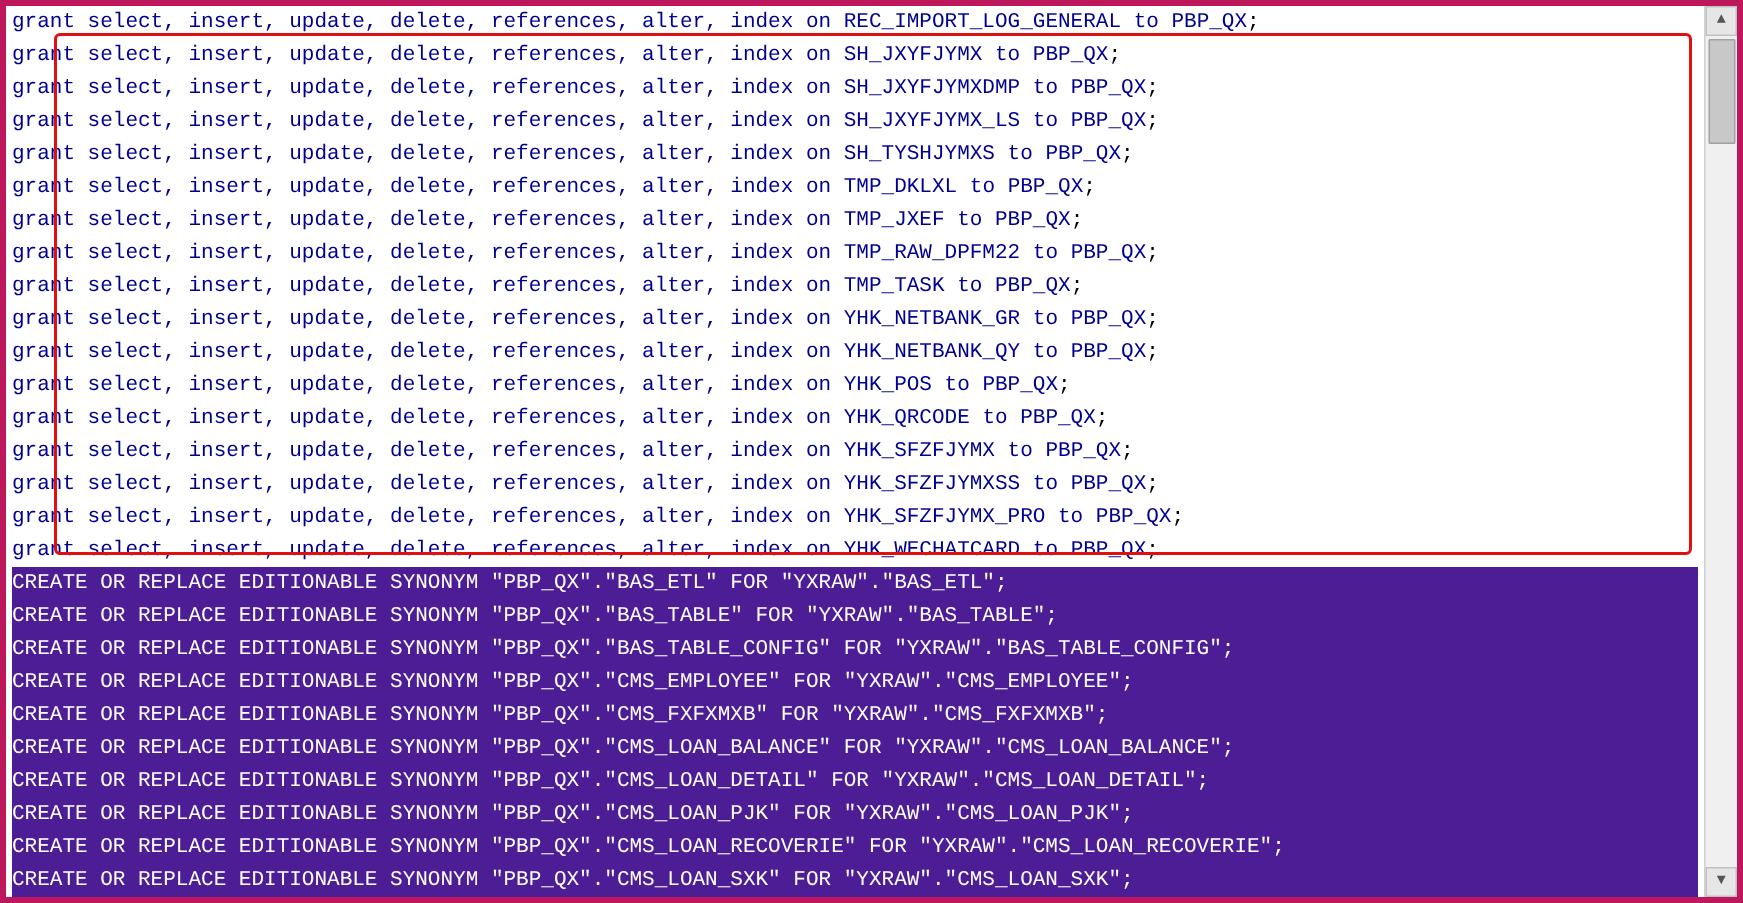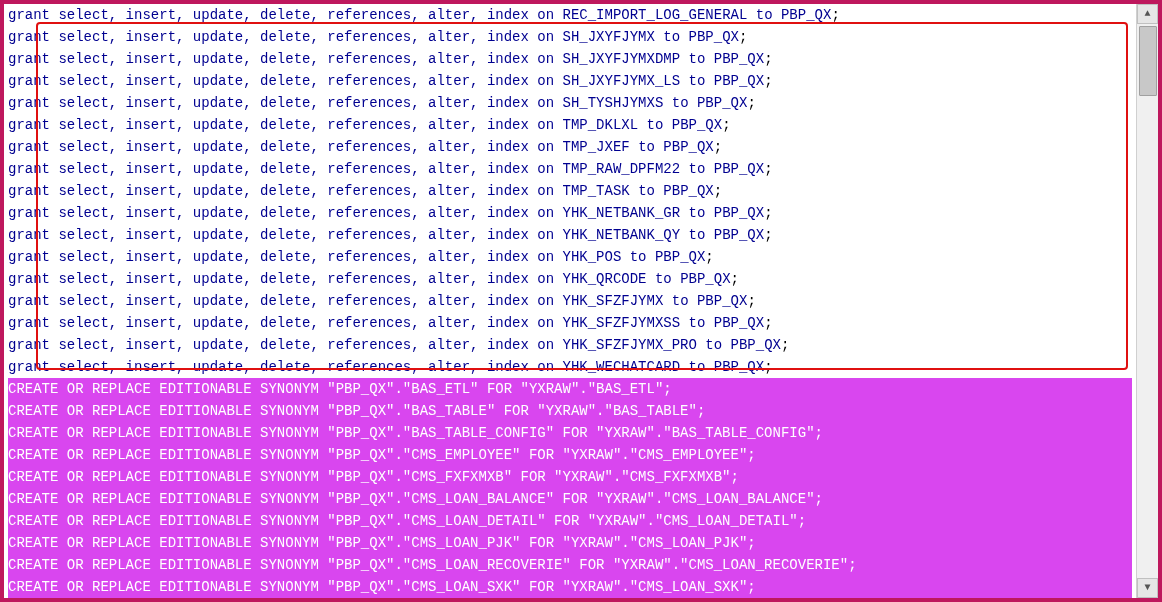--- a/index.html
+++ b/index.html
@@ -55,21 +55,21 @@
   .code {
     padding: 0 4px;
     white-space: pre;
   }
   .line { height: 22px; }
   .grant .kw { color: #000090; }
   .grant .tname { color: #000090; }
   .grant .role  { color: #000090; }
   .grant .punct { color: #000; }
   .syn {
-    background: #d946ef;
+    background: #4c1d95;
     color: #fff;
   }
   .syn span { color: #fff; }
   .red-box {
     position: absolute;
     border: 2px solid #e01010;
     pointer-events: none;
     left: 32px;
     top: 18px;
     width: 1092px;

